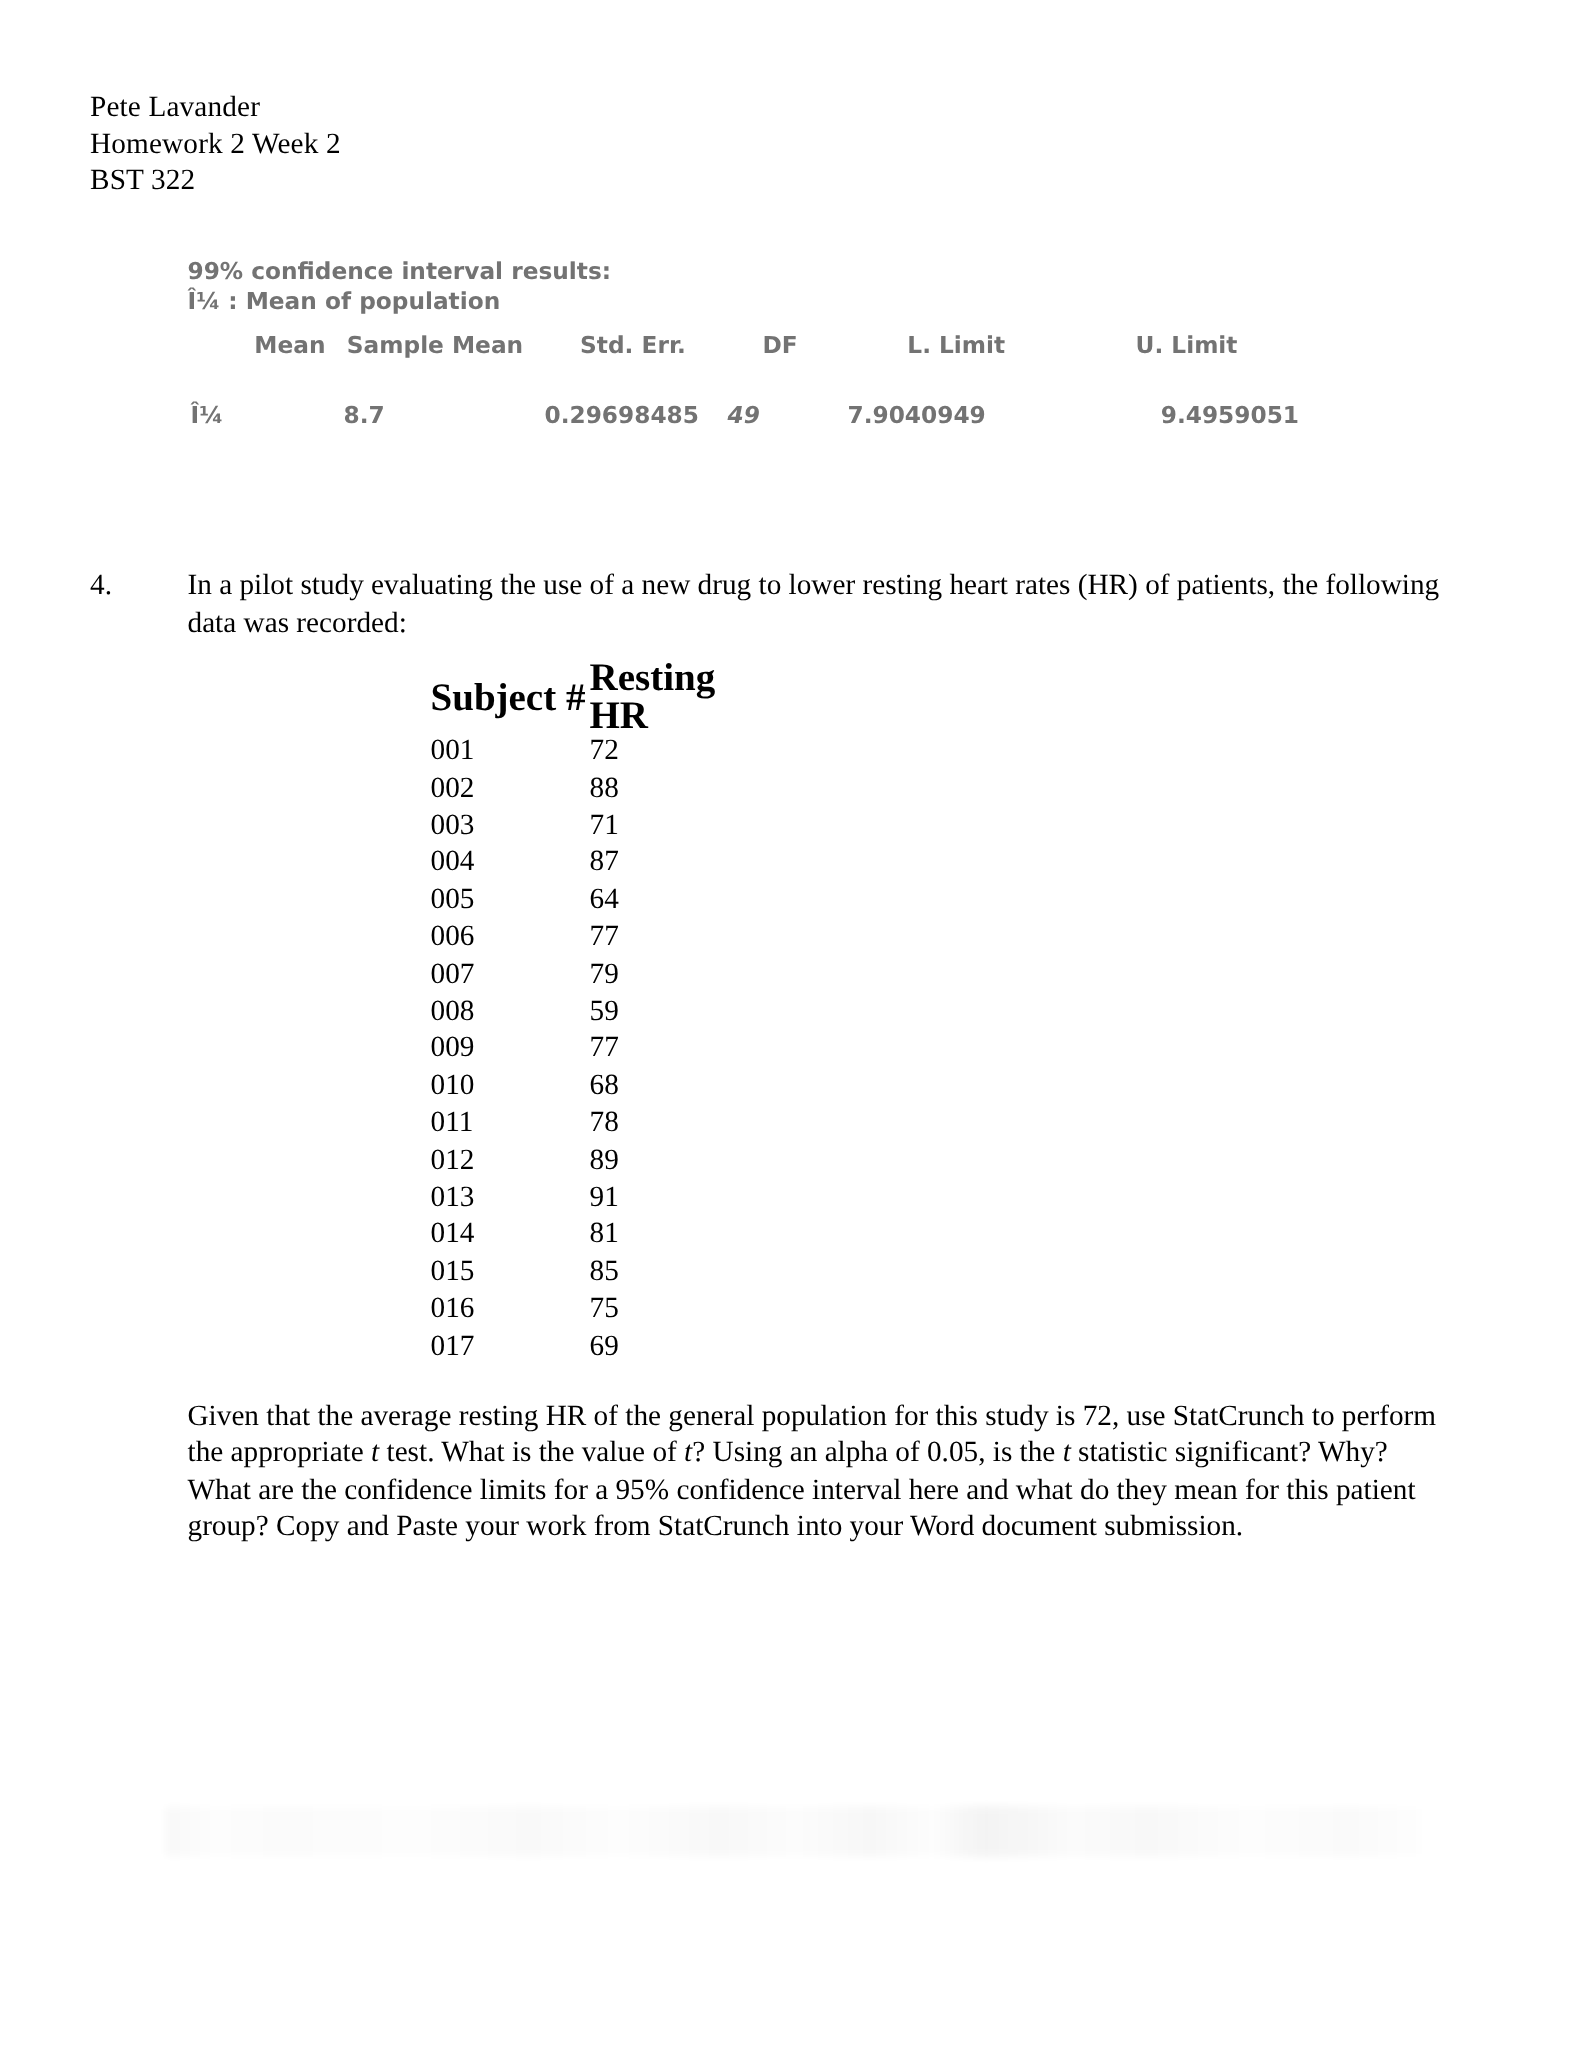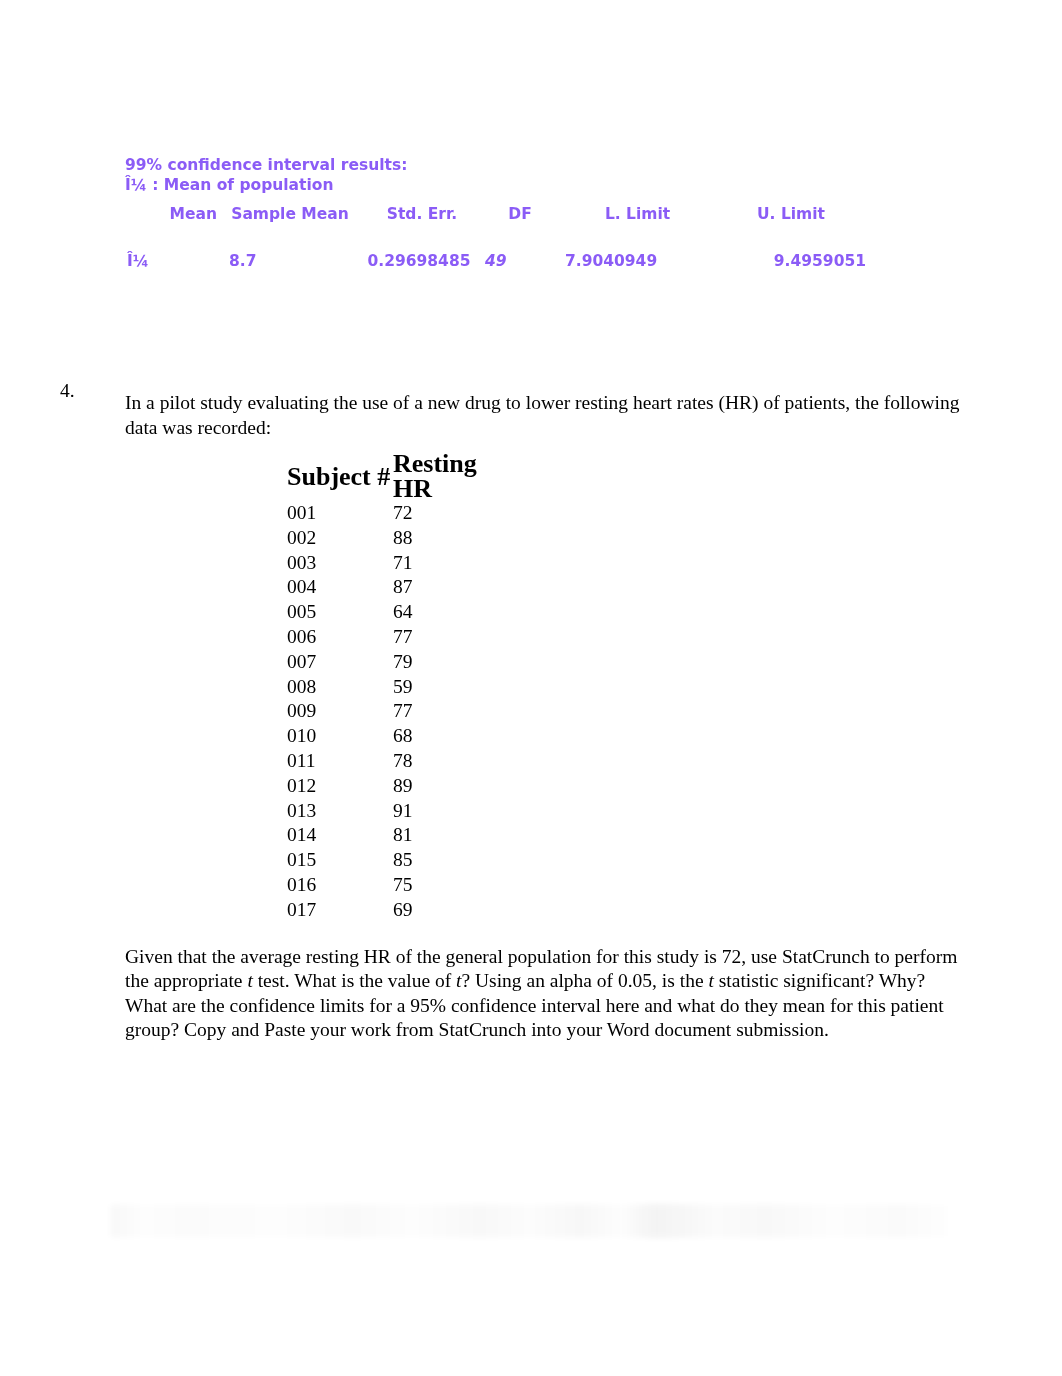--- a/index.html
+++ b/index.html
@@ -31,25 +31,25 @@
     line-height: 24.5px;
     font-family: "Liberation Serif", "DejaVu Serif", serif;
     white-space: nowrap;
   }
   .doc-header div { letter-spacing: 0.1px; }
 
   
   .statcrunch {
     position: absolute;
     left: 125px;
-    top: 156px;
+    top: 172px;
     font-family: "DejaVu Sans", "Liberation Sans", sans-serif;
     font-weight: bold;
     font-size: 15.5px;
-    color: #8b5cf6;
+    color: #737373;
   }
   .sc-title {
     line-height: 19.5px;
     white-space: nowrap;
   }
   .sc-table {
     margin-top: 9px;
     border-collapse: collapse;
     table-layout: fixed;
   }
@@ -73,21 +73,21 @@
   .col-llimit  { width: 157px; }
   .col-ulimit  { width: 150px; }
 
   .sc-table td.td-param   { text-align: left;  padding-left: 2px; }
   .sc-table td.td-sample  { text-align: left;  padding-left: 12px; }
   .sc-table td.td-stderr  { text-align: left;  }
   .sc-table td.td-df      { text-align: left;  padding-left: 4px; font-style: italic; }
   .sc-table td.td-llimit  { text-align: left;  padding-left: 6px; }
   .sc-table td.td-ulimit  { text-align: right;  padding-left: 4px; }
 
-  .wrapnum { display: block; width: 112px; word-break: break-all; text-align: center; }
+  .wrapnum { display: block; width: 112px; word-break: break-all; }
 
   
   .q-block {
     position: absolute;
     left: 60px;
     top: 378px;
     width: 930px;
   }
   .q-number {
     position: absolute;
@@ -95,21 +95,21 @@
     top: 0px;
     font-size: 19.5px;
     line-height: 25px;
   }
   .q-body {
     margin-left: 65px;
     font-size: 19.5px;
     line-height: 25px;
     text-align: left;
   }
-  .q-intro { width: 870px; margin-top: 12px; }
+  .q-intro { width: 870px; }
 
   
   .hr-table {
     margin-top: 11px;
     margin-left: 162px;
     border-collapse: collapse;
   }
   .hr-table th {
     font-family: "Liberation Serif", "DejaVu Serif", serif;
     font-weight: bold;
@@ -166,20 +166,25 @@
     filter: blur(3.2px);
     opacity: 0.9;
     pointer-events: none;
   }
 </style>
 </head>
 <body>
 
 <div class="page">
 
+  <div class="doc-header">
+    <div>Pete Lavander</div>
+    <div>Homework 2 Week 2</div>
+    <div>BST 322</div>
+  </div>
 
   <div class="statcrunch">
     <div class="sc-title">99% confidence interval results:</div>
     <div class="sc-title">Î¼ : Mean of population</div>
 
     <table class="sc-table">
       <colgroup>
         <col class="col-mean">
         <col class="col-sample">
         <col class="col-stderr">

